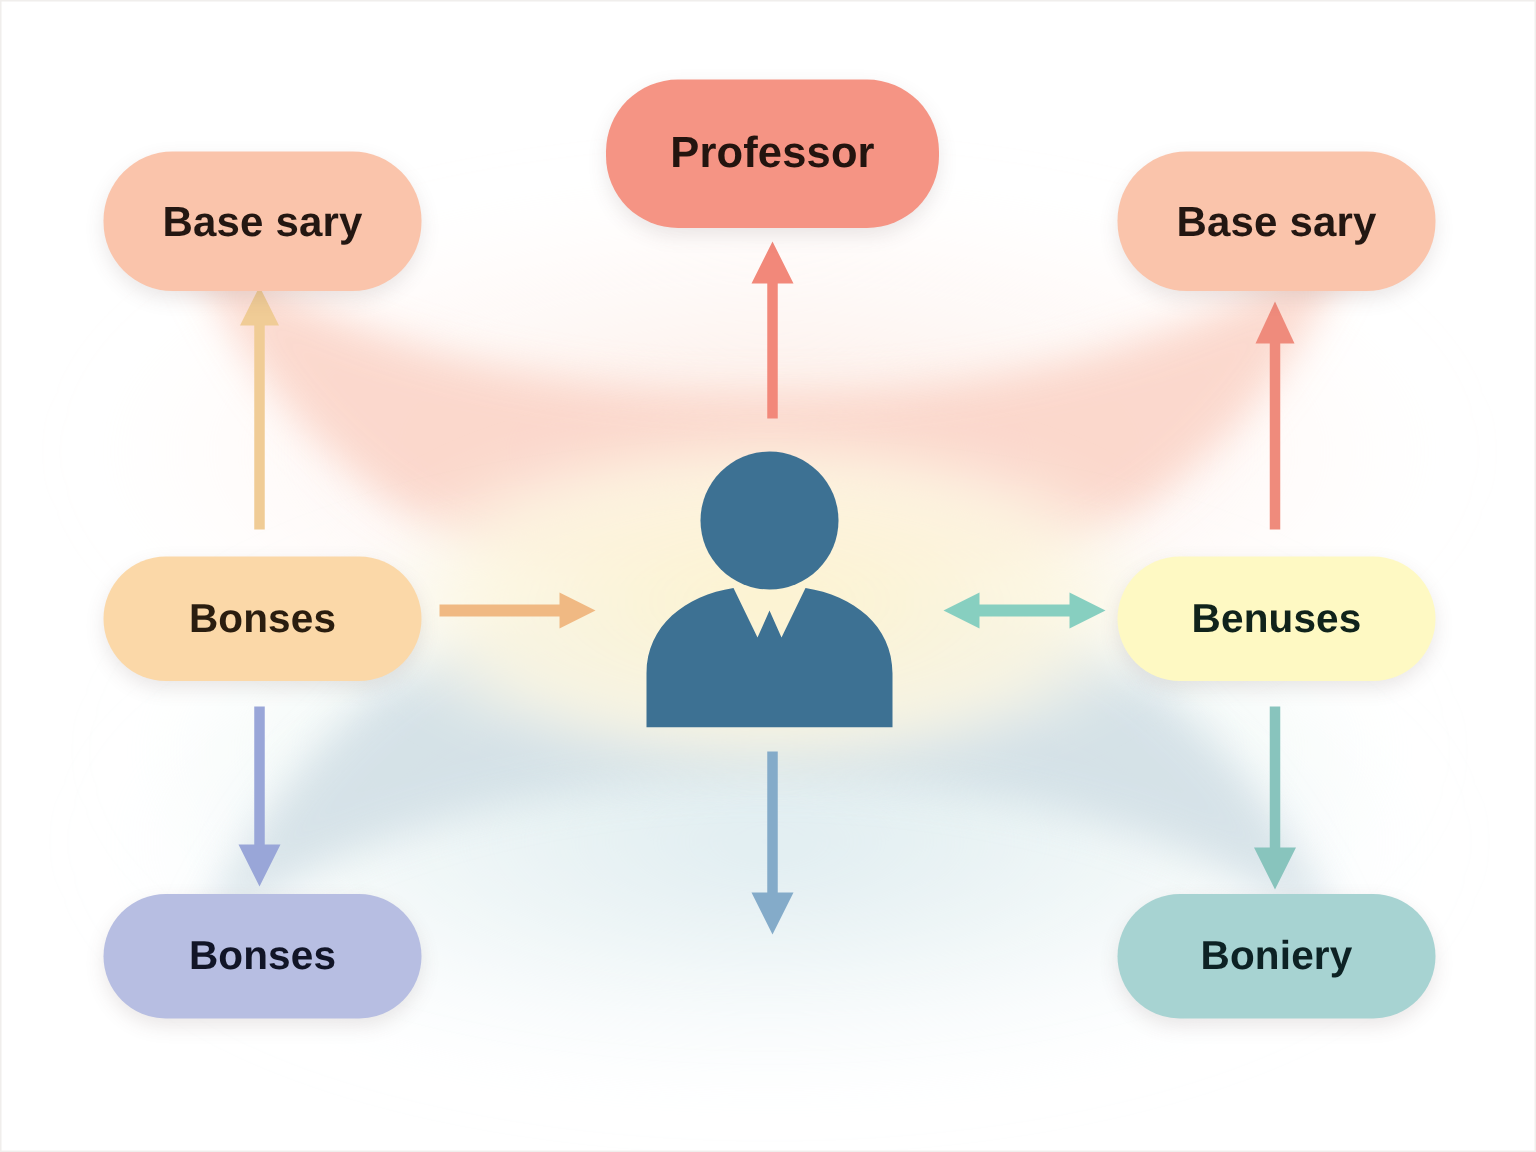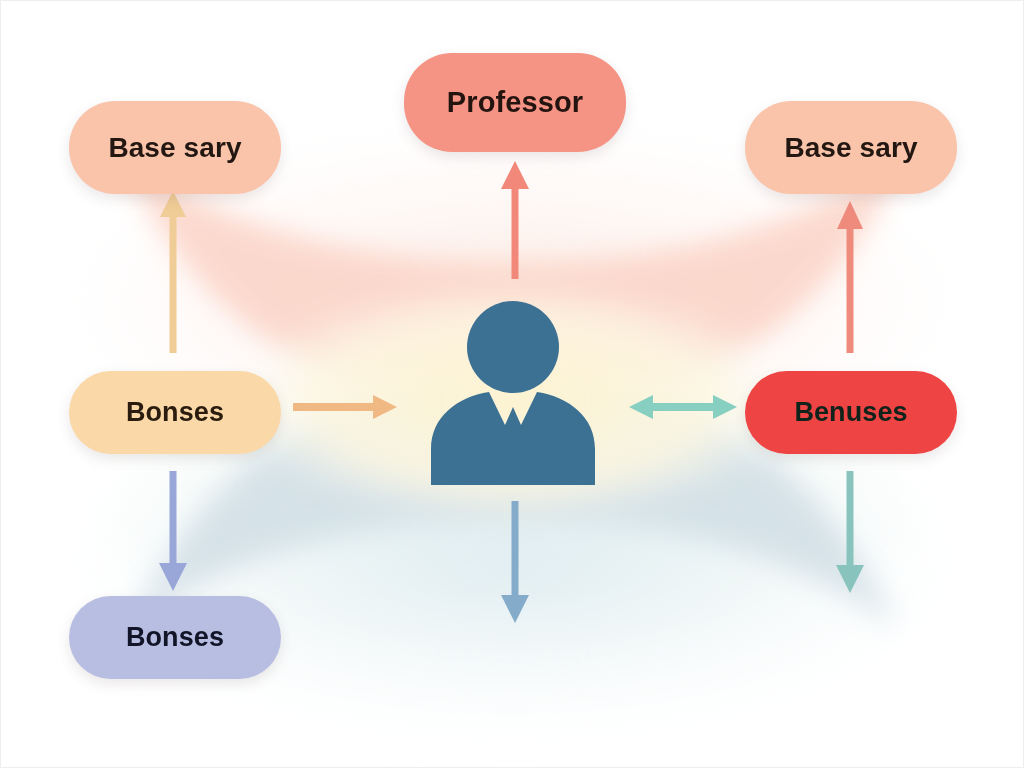--- a/index.html
+++ b/index.html
@@ -31,21 +31,21 @@
     box-sizing:border-box;
     padding:0 14px;
     white-space:nowrap;
   }
   
   #node-tl{left:68px;  top:100px; width:212px;height:93px;  background:#fac4ab;color:#231712;font-size:28px;}
   #node-tc{left:403px; top:52px;  width:222px;height:99px;  background:#f59484;color:#23140f;font-size:29px;border-radius:48px;}
   #node-tr{left:744px; top:100px; width:212px;height:93px;  background:#fac4ab;color:#231712;font-size:28px;}
   
   #node-ml{left:68px;  top:370px; width:212px;height:83px;  background:#fbd8a8;color:#2a1d0f;font-size:27px;border-radius:42px;}
-  #node-mr{left:744px; top:370px; width:212px;height:83px;  background:#ef4444;color:#10231b;font-size:27px;border-radius:42px;}
+  #node-mr{left:744px; top:370px; width:212px;height:83px;  background:#fef9c3;color:#10231b;font-size:27px;border-radius:42px;}
   
   #node-bl{left:68px;  top:595px; width:212px;height:83px;  background:#b7bee2;color:#111527;font-size:27px;border-radius:42px;}
   #node-bc{left:403px; top:633px; width:222px;height:93px;  background:#8fb6cb;color:#0d1c26;font-size:27px;border-radius:46px;}
   #node-br{left:744px; top:595px; width:212px;height:83px;  background:#a7d3d2;color:#0d2224;font-size:27px;border-radius:42px;}
 
   #person-icon{
     position:absolute;left:424px;top:298px;width:176px;height:186px;
   }
 </style>
 </head>
@@ -162,14 +162,15 @@
 
   <div class="node" id="node-tr">Base sary</div>
 
   <div class="node" id="node-ml">Bonses</div>
 
   <div class="node" id="node-mr">Benuses</div>
 
   <div class="node" id="node-bl">Bonses</div>
 
 
+  <div class="node" id="node-br">Boniery</div>
 
 </div>
 
 </body></html>

